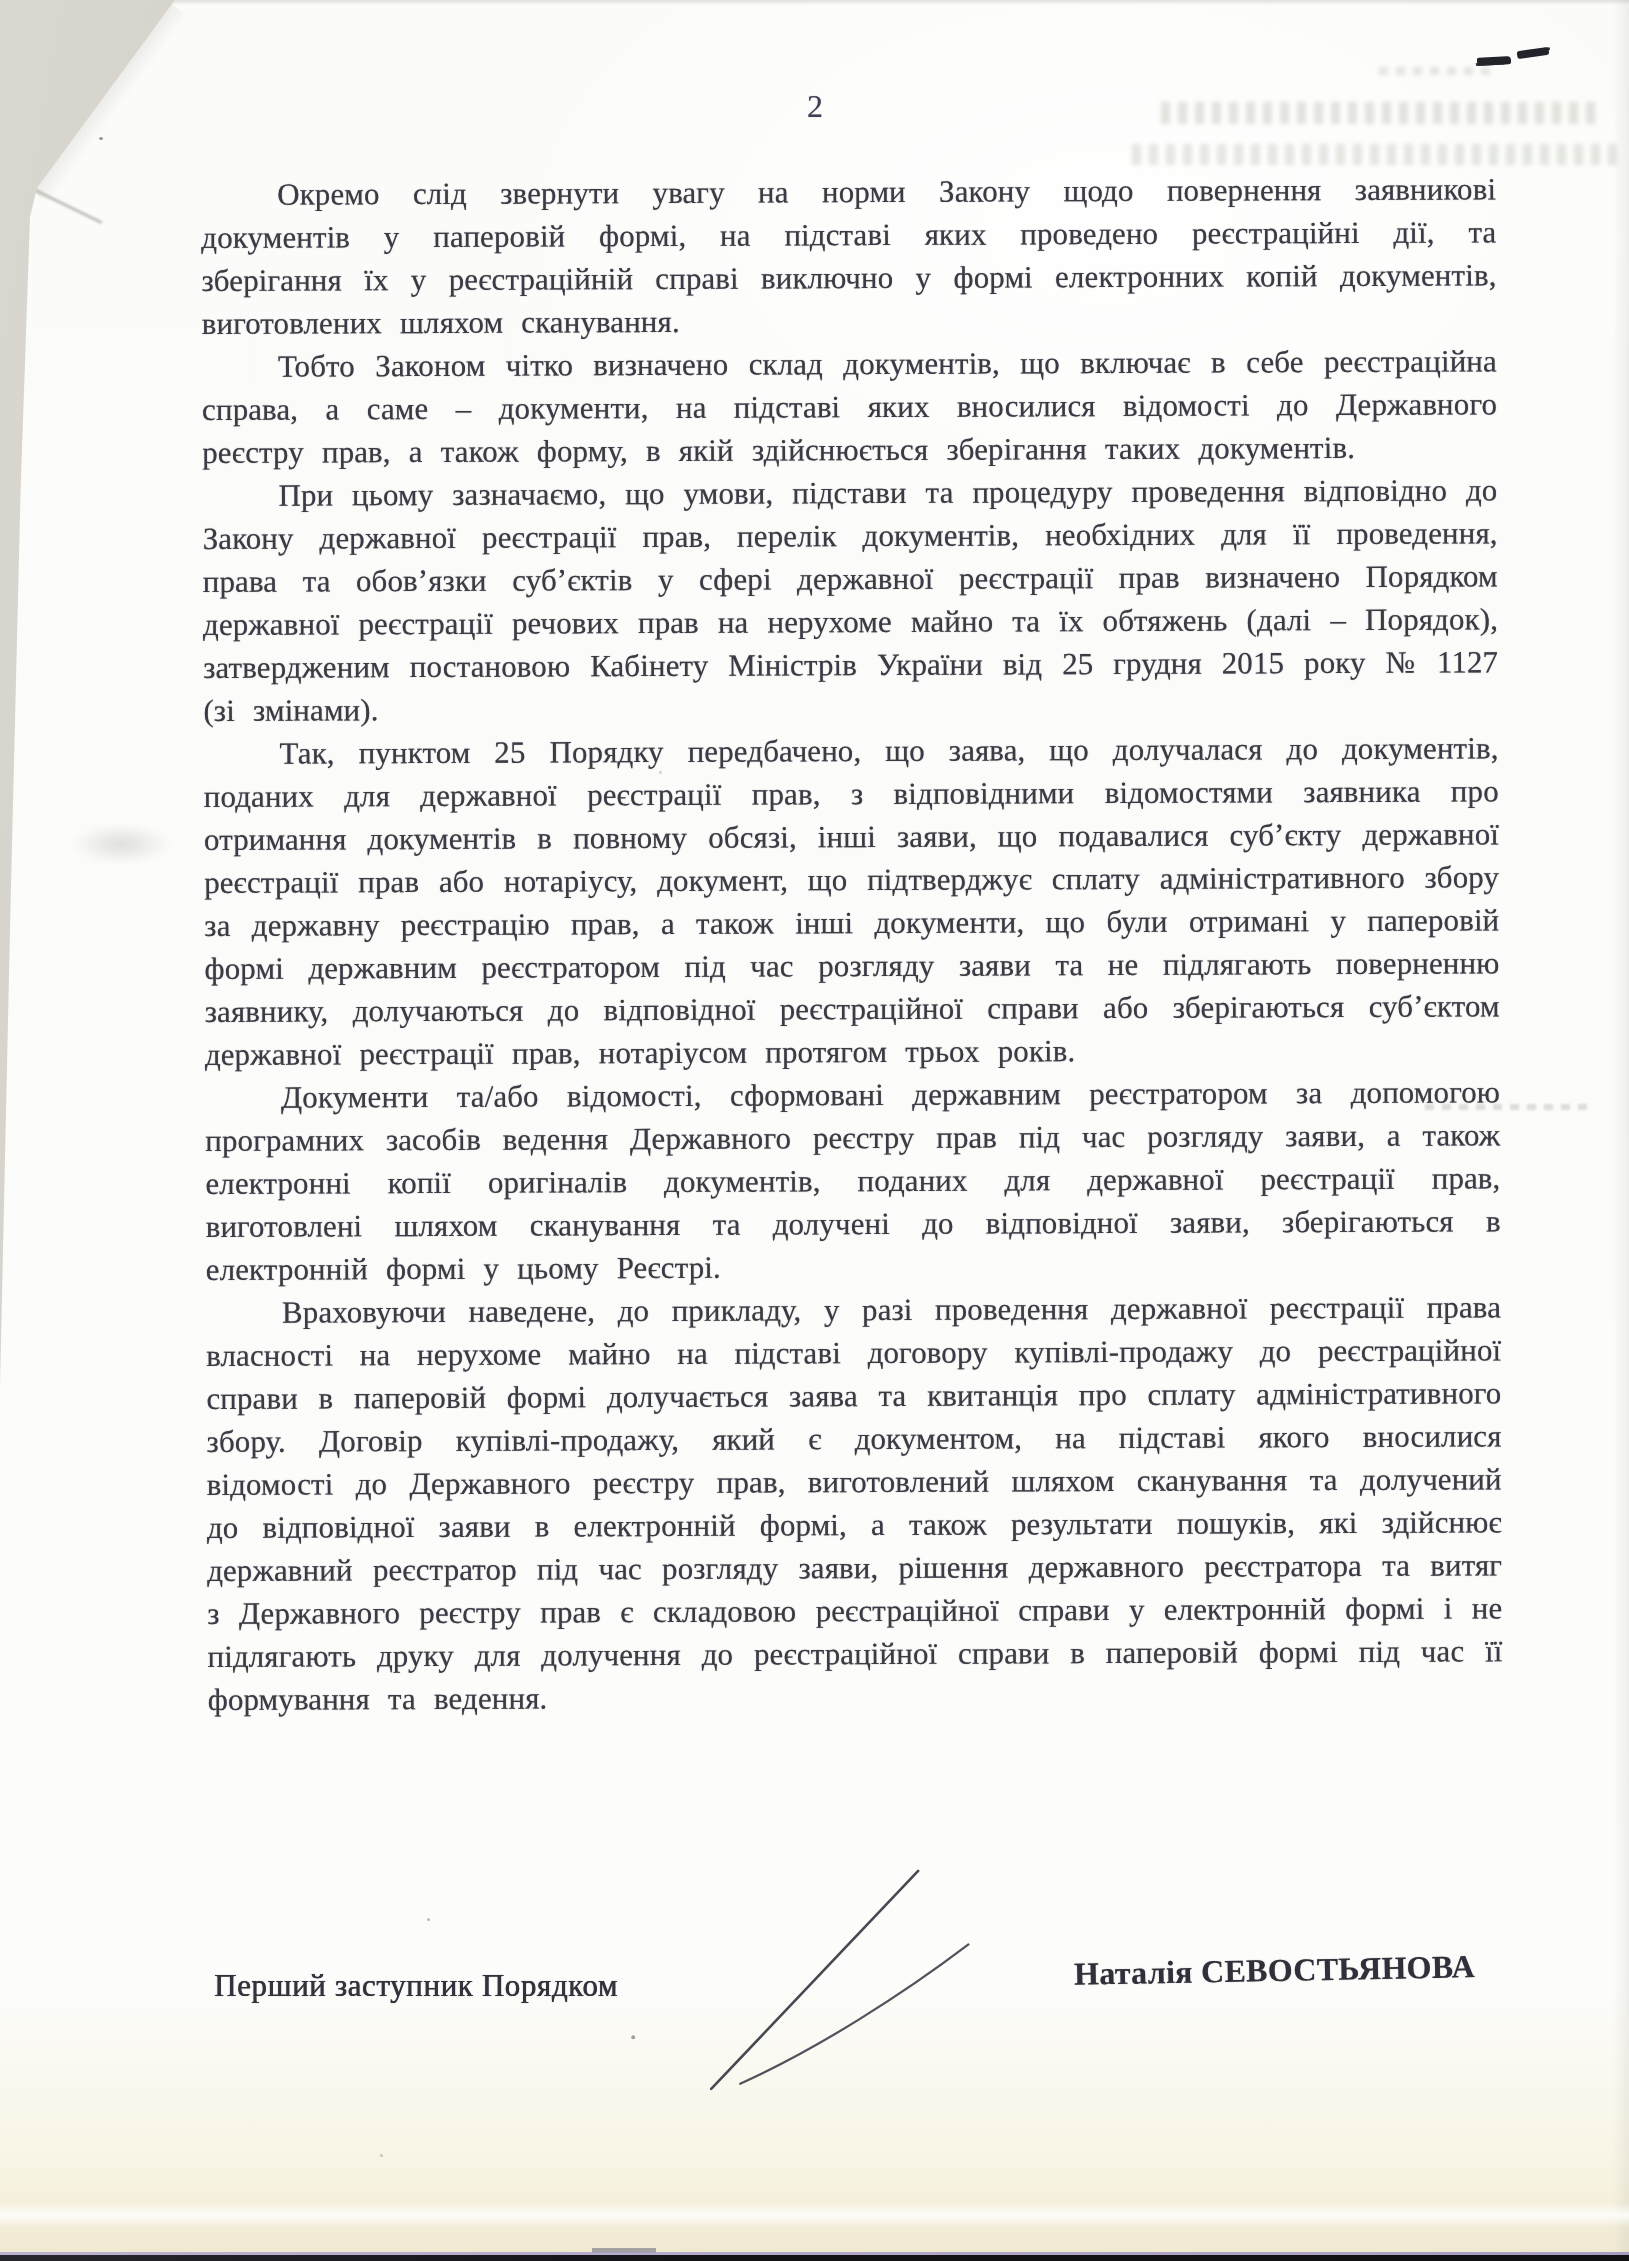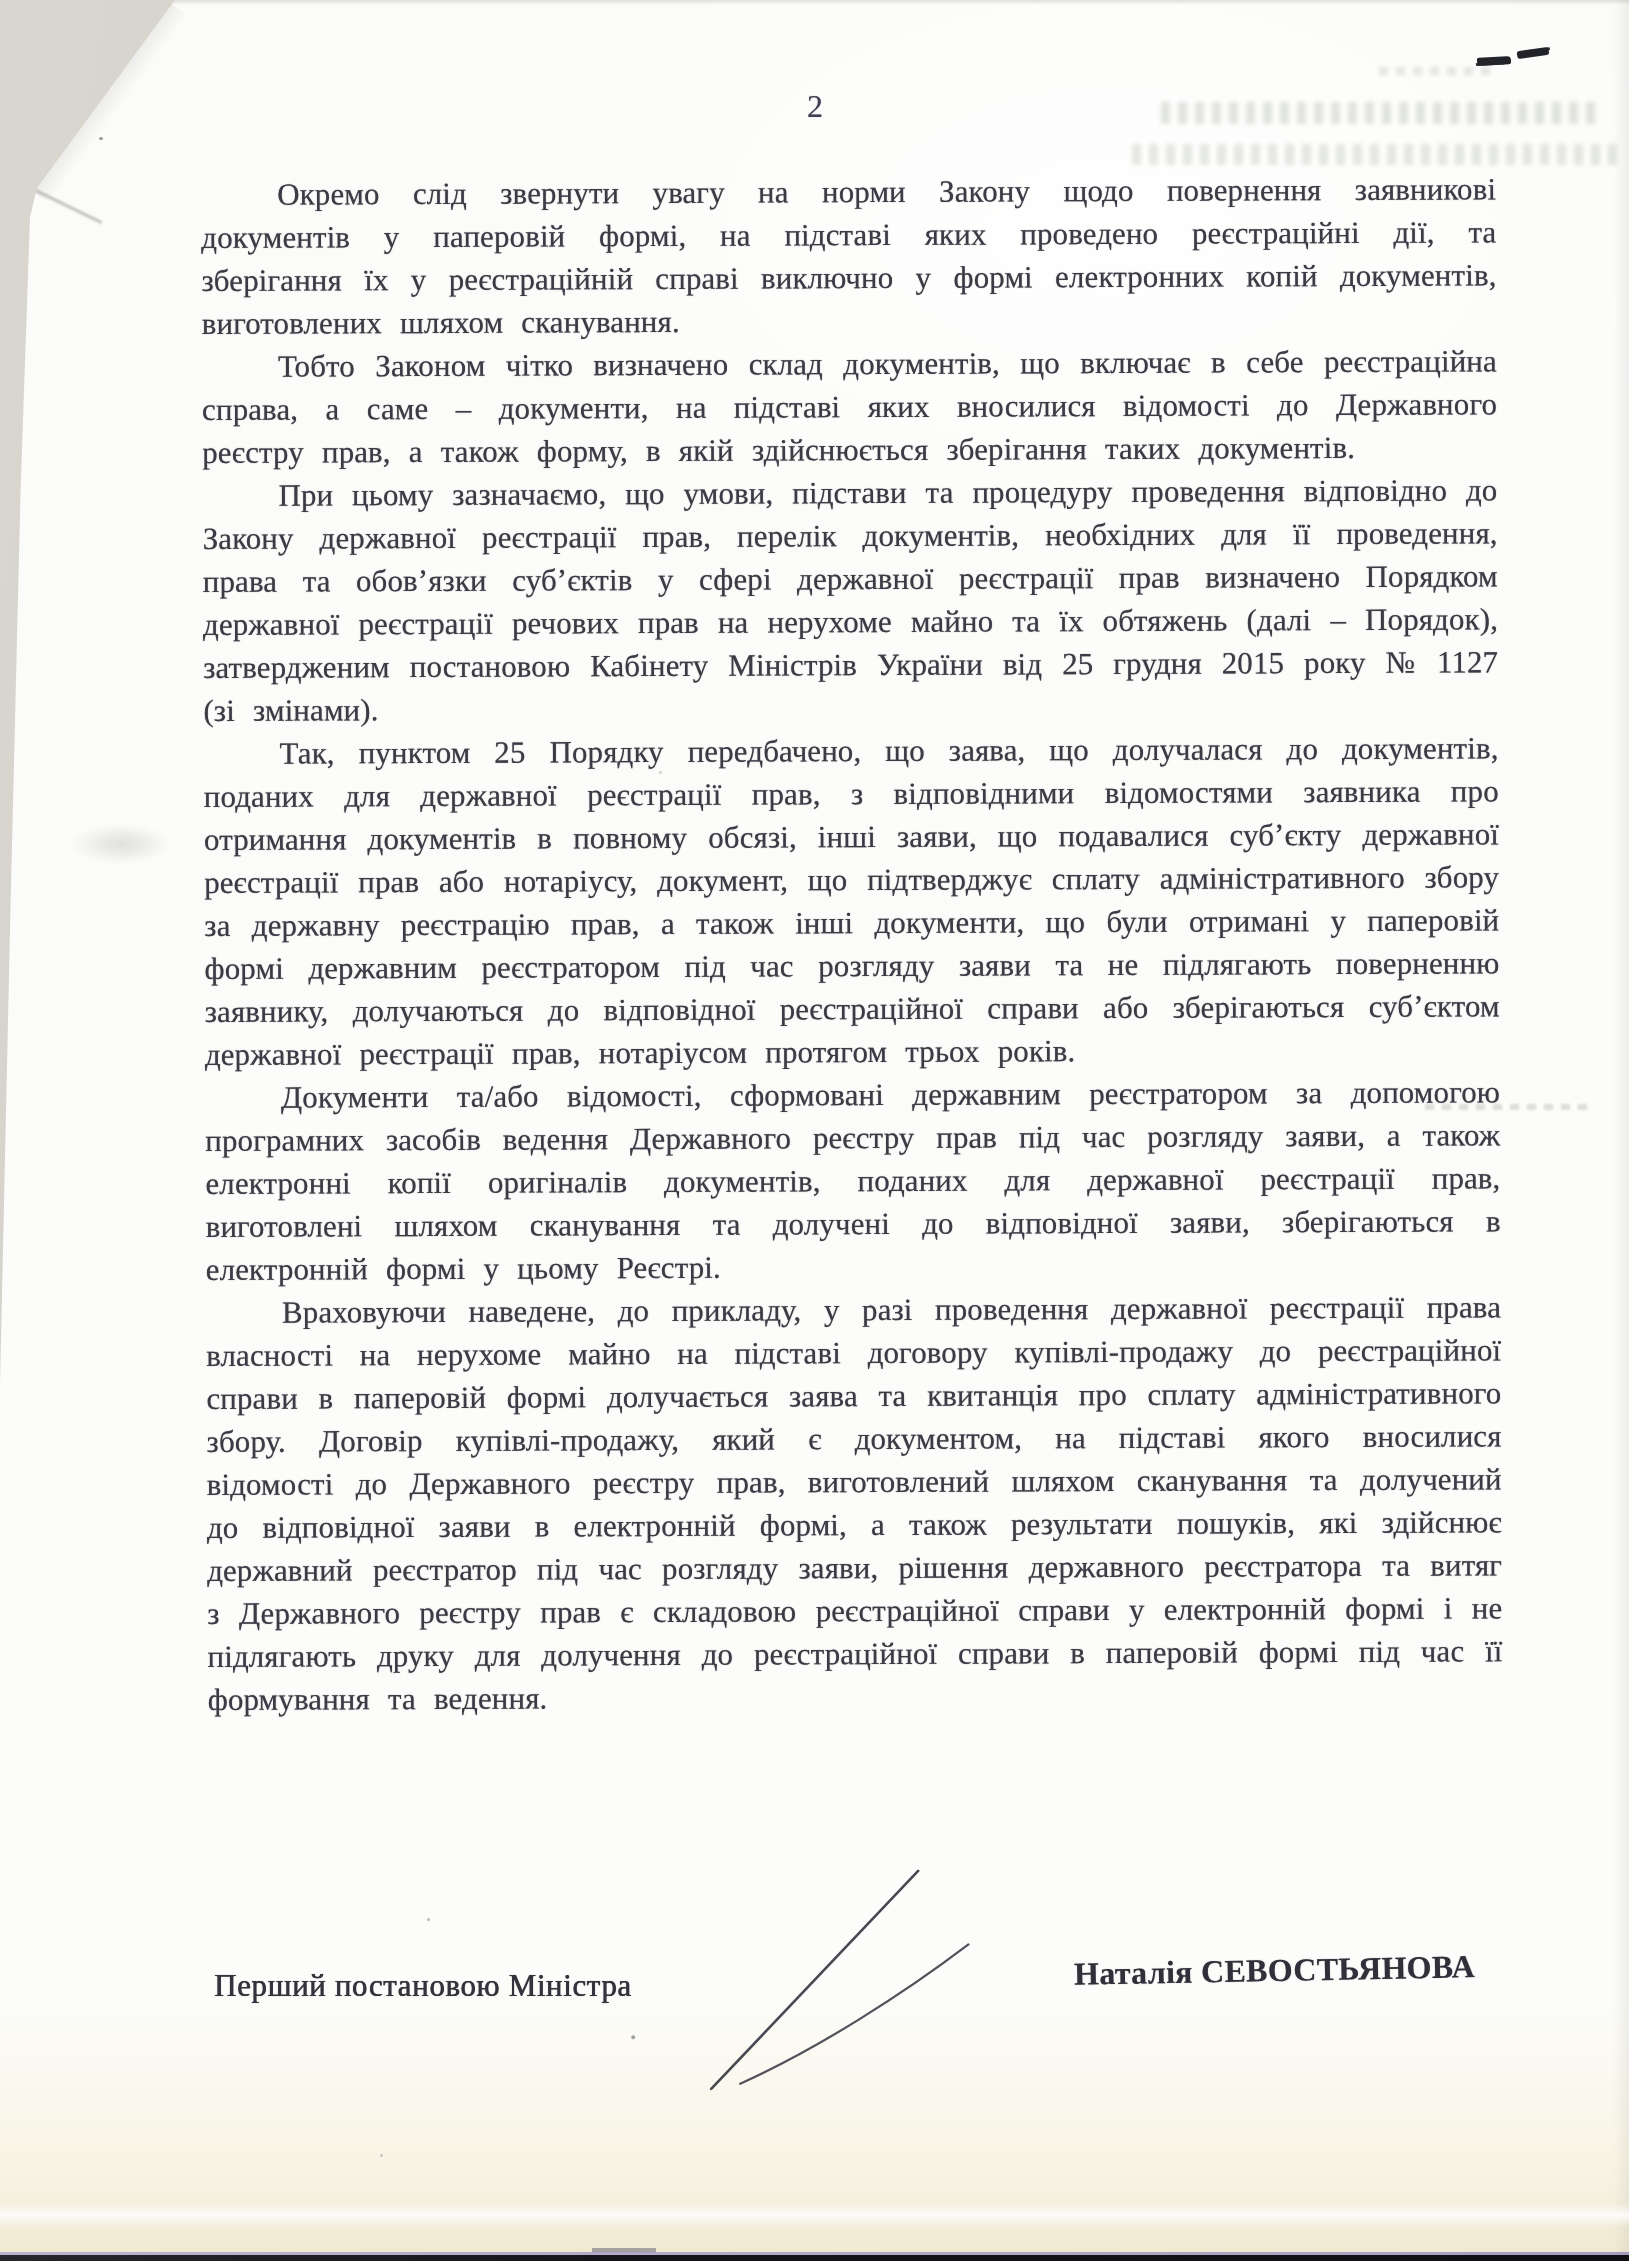--- a/index.html
+++ b/index.html
@@ -114,21 +114,21 @@
 
     <div class="text-block">
       <p>Окремо слід звернути увагу на норми Закону щодо повернення заявникові документів у паперовій формі, на підставі яких проведено реєстраційні дії, та зберігання їх у реєстраційній справі виключно у формі електронних копій документів, виготовлених шляхом сканування.</p>
       <p>Тобто Законом чітко визначено склад документів, що включає в себе реєстраційна справа, а саме – документи, на підставі яких вносилися відомості до Державного реєстру прав, а також форму, в якій здійснюється зберігання таких документів.</p>
       <p>При цьому зазначаємо, що умови, підстави та процедуру проведення відповідно до Закону державної реєстрації прав, перелік документів, необхідних для її проведення, права та обов’язки суб’єктів у сфері державної реєстрації прав визначено Порядком державної реєстрації речових прав на нерухоме майно та їх обтяжень (далі – Порядок), затвердженим постановою Кабінету Міністрів України від 25 грудня 2015 року № 1127 (зі змінами).</p>
       <p>Так, пунктом 25 Порядку передбачено, що заява, що долучалася до документів, поданих для державної реєстрації прав, з відповідними відомостями заявника про отримання документів в повному обсязі, інші заяви, що подавалися суб’єкту державної реєстрації прав або нотаріусу, документ, що підтверджує сплату адміністративного збору за державну реєстрацію прав, а також інші документи, що були отримані у паперовій формі державним реєстратором під час розгляду заяви та не підлягають поверненню заявнику, долучаються до відповідної реєстраційної справи або зберігаються суб’єктом державної реєстрації прав, нотаріусом протягом трьох років.</p>
       <p>Документи та/або відомості, сформовані державним реєстратором за допомогою програмних засобів ведення Державного реєстру прав під час розгляду заяви, а також електронні копії оригіналів документів, поданих для державної реєстрації прав, виготовлені шляхом сканування та долучені до відповідної заяви, зберігаються в електронній формі у цьому Реєстрі.</p>
       <p>Враховуючи наведене, до прикладу, у разі проведення державної реєстрації права власності на нерухоме майно на підставі договору купівлі-продажу до реєстраційної справи в паперовій формі долучається заява та квитанція про сплату адміністративного збору. Договір купівлі-продажу, який є документом, на підставі якого вносилися відомості до Державного реєстру прав, виготовлений шляхом сканування та долучений до відповідної заяви в електронній формі, а також результати пошуків, які здійснює державний реєстратор під час розгляду заяви, рішення державного реєстратора та витяг з Державного реєстру прав є складовою реєстраційної справи у електронній формі і не підлягають друку для долучення до реєстраційної справи в паперовій формі під час її формування та ведення.</p>
     </div>
 
-    <div class="sign-title">Перший постановою Міністра</div>
+    <div class="sign-title">Перший заступник Порядком</div>
     <div class="sign-name">Наталія СЕВОСТЬЯНОВА</div>
 
     <svg class="signature-svg" viewBox="0 0 2528 3507" xmlns="http://www.w3.org/2000/svg">
       <path d="M1424 2902 L1103 3240" stroke="#34343f" stroke-width="4" fill="none" stroke-linecap="round" opacity="0.9"></path>
       <path d="M1502 3016 C1402 3092 1268 3178 1148 3232" stroke="#34343f" stroke-width="3.5" fill="none" stroke-linecap="round" opacity="0.85"></path>
       <circle cx="982" cy="3160" r="3" fill="#55555f" opacity="0.55"></circle>
     </svg>
 
     <div class="ink-mark mark1"></div>
     <div class="ink-mark mark2"></div>

